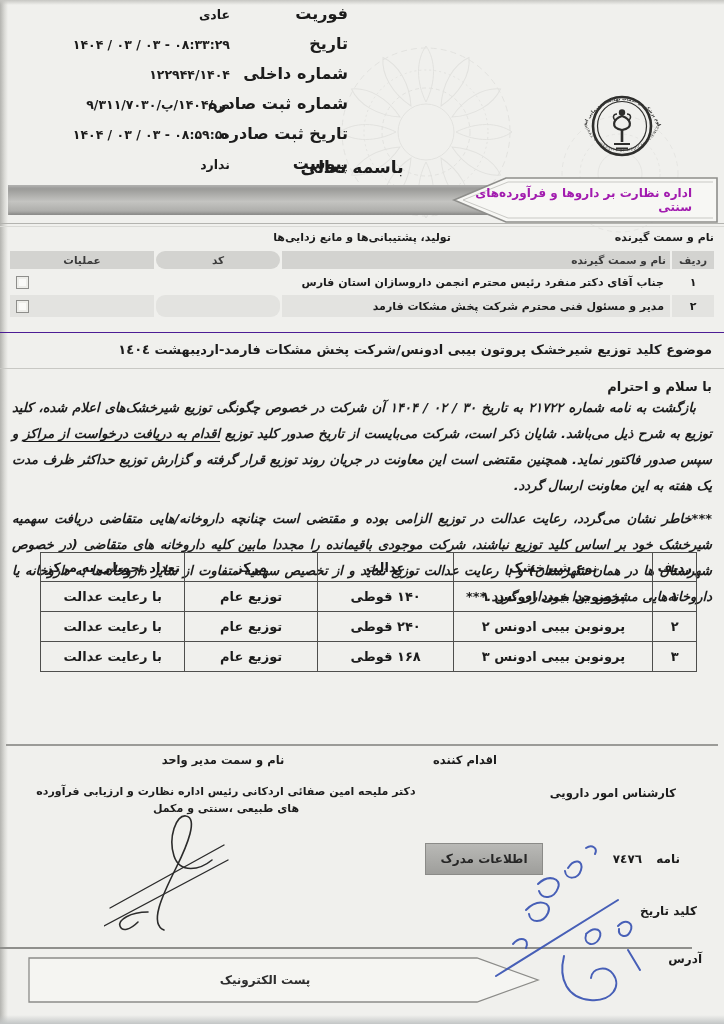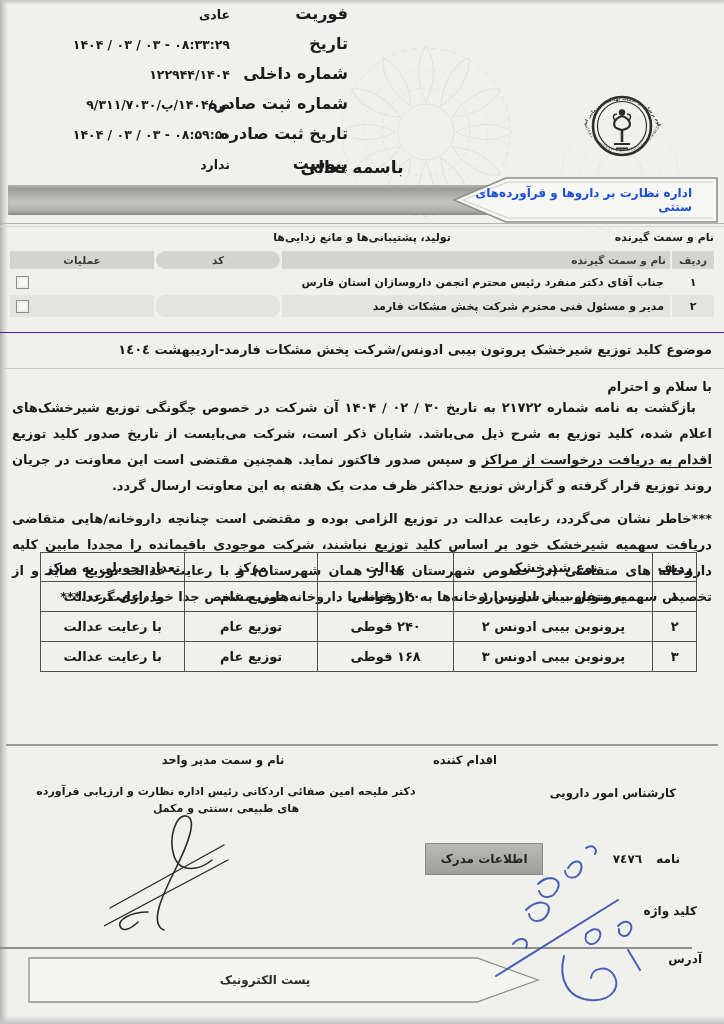--- a/index.html
+++ b/index.html
@@ -27,21 +27,21 @@
   .basmala{position:absolute;top:157px;left:282px;width:140px;text-align:center;
         font-size:17px;font-weight:bold;}
 
   
   .banner-bar{position:absolute;top:185px;left:8px;width:580px;height:30px;
         background:linear-gradient(180deg,#8d8d8b,#c4c4c1 55%,#a5a5a2);
         box-shadow:inset 0 2px 3px rgba(255,255,255,.35), inset 0 -2px 3px rgba(0,0,0,.18);}
   .banner-chevron{position:absolute;top:177px;right:6px;width:270px;height:46px;}
   .banner-text{position:absolute;top:177px;right:6px;width:270px;height:46px;display:flex;
         align-items:center;justify-content:center;padding-right:26px;box-sizing:border-box;
-        font-size:12px;font-weight:bold;color:#1d4ed8;}
+        font-size:12px;font-weight:bold;color:#a21caf;}
   .sep1{position:absolute;top:223px;left:0;width:724px;height:1px;background:#b3b3af;}
   .sep2{position:absolute;top:226px;left:0;width:724px;height:1px;background:#d9d9d5;}
 
   .recv-label{position:absolute;top:231px;right:10px;font-size:11px;font-weight:bold;}
   .recv-value{position:absolute;top:231px;left:0;width:724px;text-align:center;font-size:11px;font-weight:bold;}
 
   
   .recv-table{position:absolute;top:249px;right:8px;width:708px;border-collapse:separate;border-spacing:2px;}
   .recv-table th{background:#d3d3d0;font-size:10.5px;font-weight:bold;height:16px;padding:1px 4px;color:#3a3a3a;}
   .recv-table td{font-size:11px;font-weight:bold;height:20px;padding:1px 6px;}
@@ -54,21 +54,21 @@
         box-shadow:inset 0 0 0 2px #eeeeea;vertical-align:middle;}
 
   
   .subject{position:absolute;top:332px;left:0;width:724px;box-sizing:border-box;
         border-top:1px solid #4c1d95;border-bottom:1px solid #c8c8c4;
         padding:9px 12px 11px;font-size:13px;font-weight:bold;text-align:right;}
 
   
   .letter-body{position:absolute;top:379px;right:12px;left:12px;}
   .salutation{font-size:13px;font-weight:bold;margin:0 0 1px;}
-  .para{font-size:13px;font-weight:bold;line-height:2.0;text-align:justify;margin:0 0 7px;}
+  .para{font-size:13px;font-weight:bold;line-height:2.0;text-align:justify;margin:0 0 7px;font-style:italic;}
   .para.indent{text-indent:16px;}
   .uline{text-decoration:underline;text-underline-offset:3px;}
 
   
   .dist{position:absolute;top:552px;right:27px;width:657px;border-collapse:collapse;}
   .dist th,.dist td{border:1.4px solid #4f4f4d;font-size:13px;font-weight:bold;text-align:center;padding:3px 4px;}
   .dist th{height:22px;}
   .dist td{height:23px;}
 
   
@@ -288,21 +288,21 @@
       <path d="M34,110 C26,118 18,120 16,114 C14,108 26,100 44,100"></path>
     </g>
   </svg>
 
   <div class="docinfo">اطلاعات مدرک</div>
 
   <div class="phone">
     <span>نامه</span>
     <span class="val">٧٤٧٦</span>
   </div>
-  <div class="keyword">کلید واژه</div>
+  <div class="keyword">کلید تاریخ</div>
   <div class="foot-sep"></div>
   <div class="address">آدرس</div>
 
   <svg class="email-banner" viewBox="0 0 512 46">
     <path d="M1,1 H449 L510,23 L449,45 H1 Z" fill="rgba(250,250,248,0.5)" stroke="#8c8c89" stroke-width="1.3"></path>
   </svg>
   <div class="email-text">پست الکترونیک</div>
 
   <svg class="blue-ink" viewBox="0 0 200 172">
     <g fill="none" stroke="#3550b2" stroke-width="2" stroke-linecap="round" opacity="0.9">

